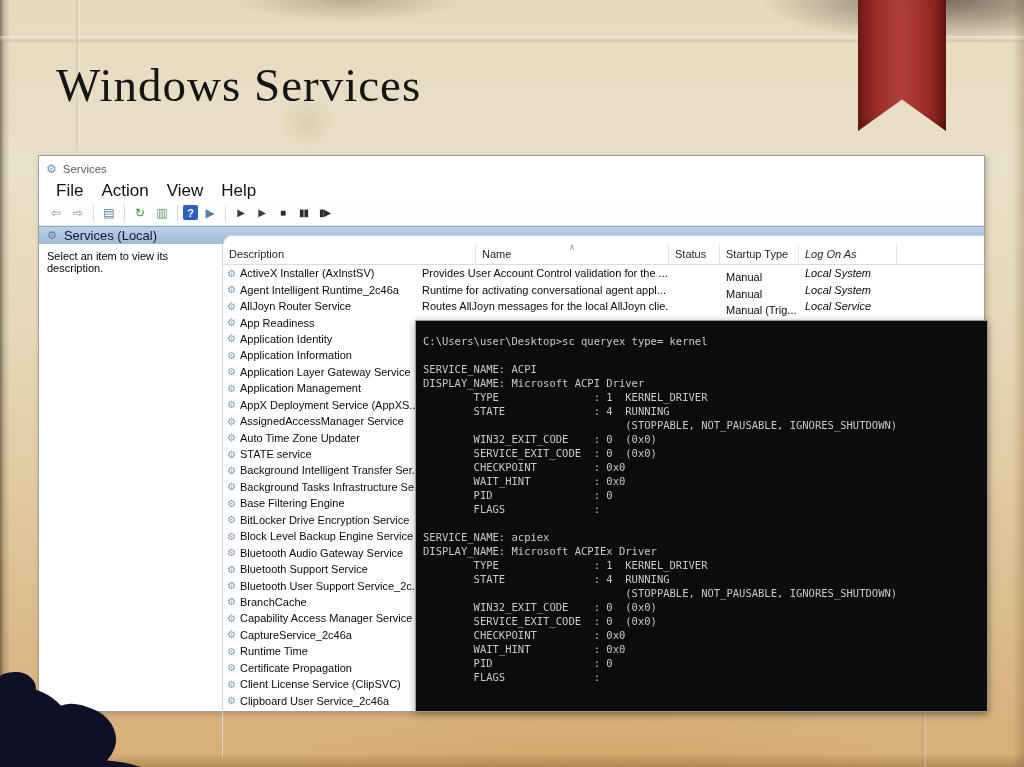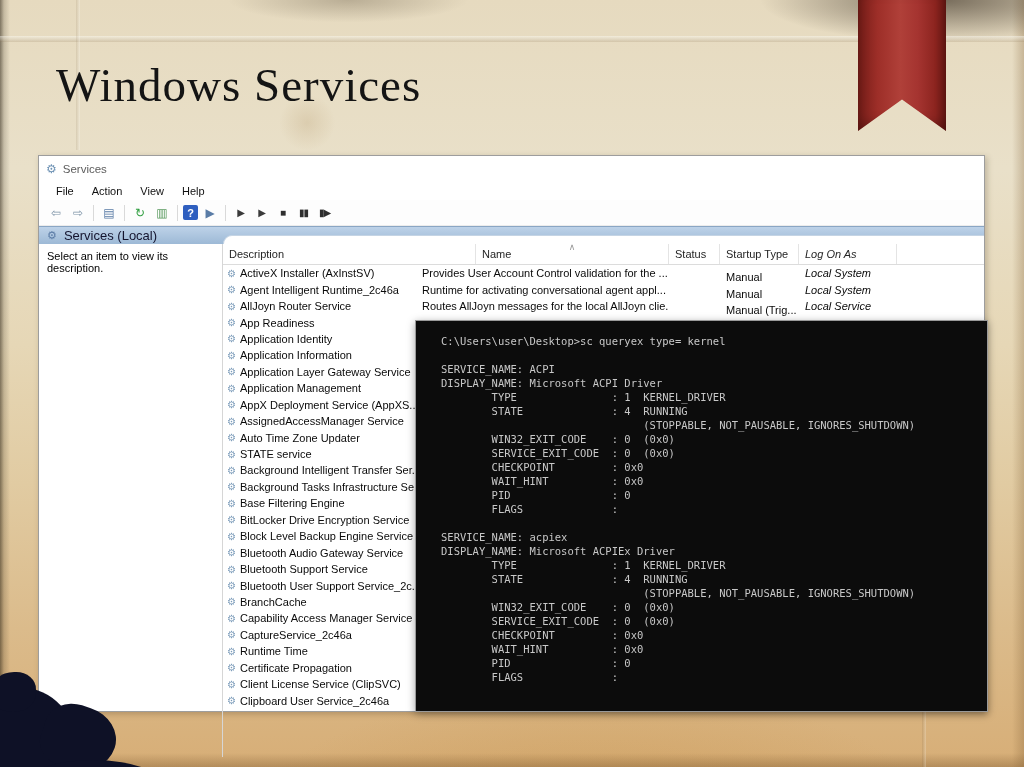--- a/index.html
+++ b/index.html
@@ -44,21 +44,21 @@
     font-family:"Liberation Serif", serif; font-size:47px; color:#141414; letter-spacing:1px; }
 
   
   .svc-win { position:absolute; left:38px; top:155px; width:947px; height:557px;
     background:#fff; border:1px solid #9d9d9d; font-size:11px; color:#000;
     box-shadow:2px 2px 6px rgba(60,45,25,0.25); }
   .svc-titlebar { height:25px; display:flex; align-items:center; padding-left:7px; background:#fff; }
   .svc-titlebar .app-icon { font-size:12px; color:#6f93b5; margin-right:6px; }
   .svc-titlebar .title-text { color:#5c5c5c; font-size:11.5px; }
   .svc-menubar { height:19px; display:flex; align-items:center; padding-left:8px; gap:0; background:#fff; }
-  .svc-menubar span { padding:0 9px; color:#111; font-size:11px; }
+  .svc-menubar span { padding:0 9px; color:#111; font-size:17px; }
   .svc-toolbar { height:26px; display:flex; align-items:center; padding-left:6px; background:#fdfdfd;
     border-bottom:1px solid #ececec; }
   .tbi { display:inline-flex; align-items:center; justify-content:center; width:20px; height:18px;
     font-size:12px; margin:0 1px; }
   .tb-sep { width:1px; height:16px; background:#d9d9d9; margin:0 4px; }
   .tbi.help { background:#2f5fbf; color:#fff; width:15px; height:15px; border-radius:2px;
     font-weight:bold; font-size:11px; }
   .tbi.media { font-size:10px; color:#3a3a3a; letter-spacing:-1px; width:19px; }
 
   .svc-bluebar { position:relative; height:18px;
@@ -87,21 +87,21 @@
 
   
   .cmd-win { position:absolute; left:415px; top:320px; width:573px; height:392px;
     border:1px solid #9a9a9a; background:#0c0c0c; box-shadow:0 2px 8px rgba(0,0,0,0.35); }
   .cmd-titlebar { height:24px; background:#fdfdfd; display:flex; align-items:center;
     padding-left:6px; border-bottom:1px solid #e0e0e0; }
   .cmd-icon { width:15px; height:13px; background:#111; border-radius:2px; color:#fff;
     font-size:6px; font-family:"DejaVu Sans Mono", monospace; display:flex; align-items:center;
     justify-content:center; margin-right:6px; }
   .cmd-title { font-size:11.5px; color:#111; }
-  .cmd-body { padding:13px 8px 0 25px; }
+  .cmd-body { padding:13px 8px 0 7px; }
   .cmd-body pre { font-family:"DejaVu Sans Mono", monospace; font-size:10.5px; line-height:14px;
     color:#c8c8c8; }
 </style>
 </head>
 <body>
 
 <div class="slide">
   <div class="crease-h"></div>
   <div class="crease-v1"></div>
   <div class="crease-v2"></div>

